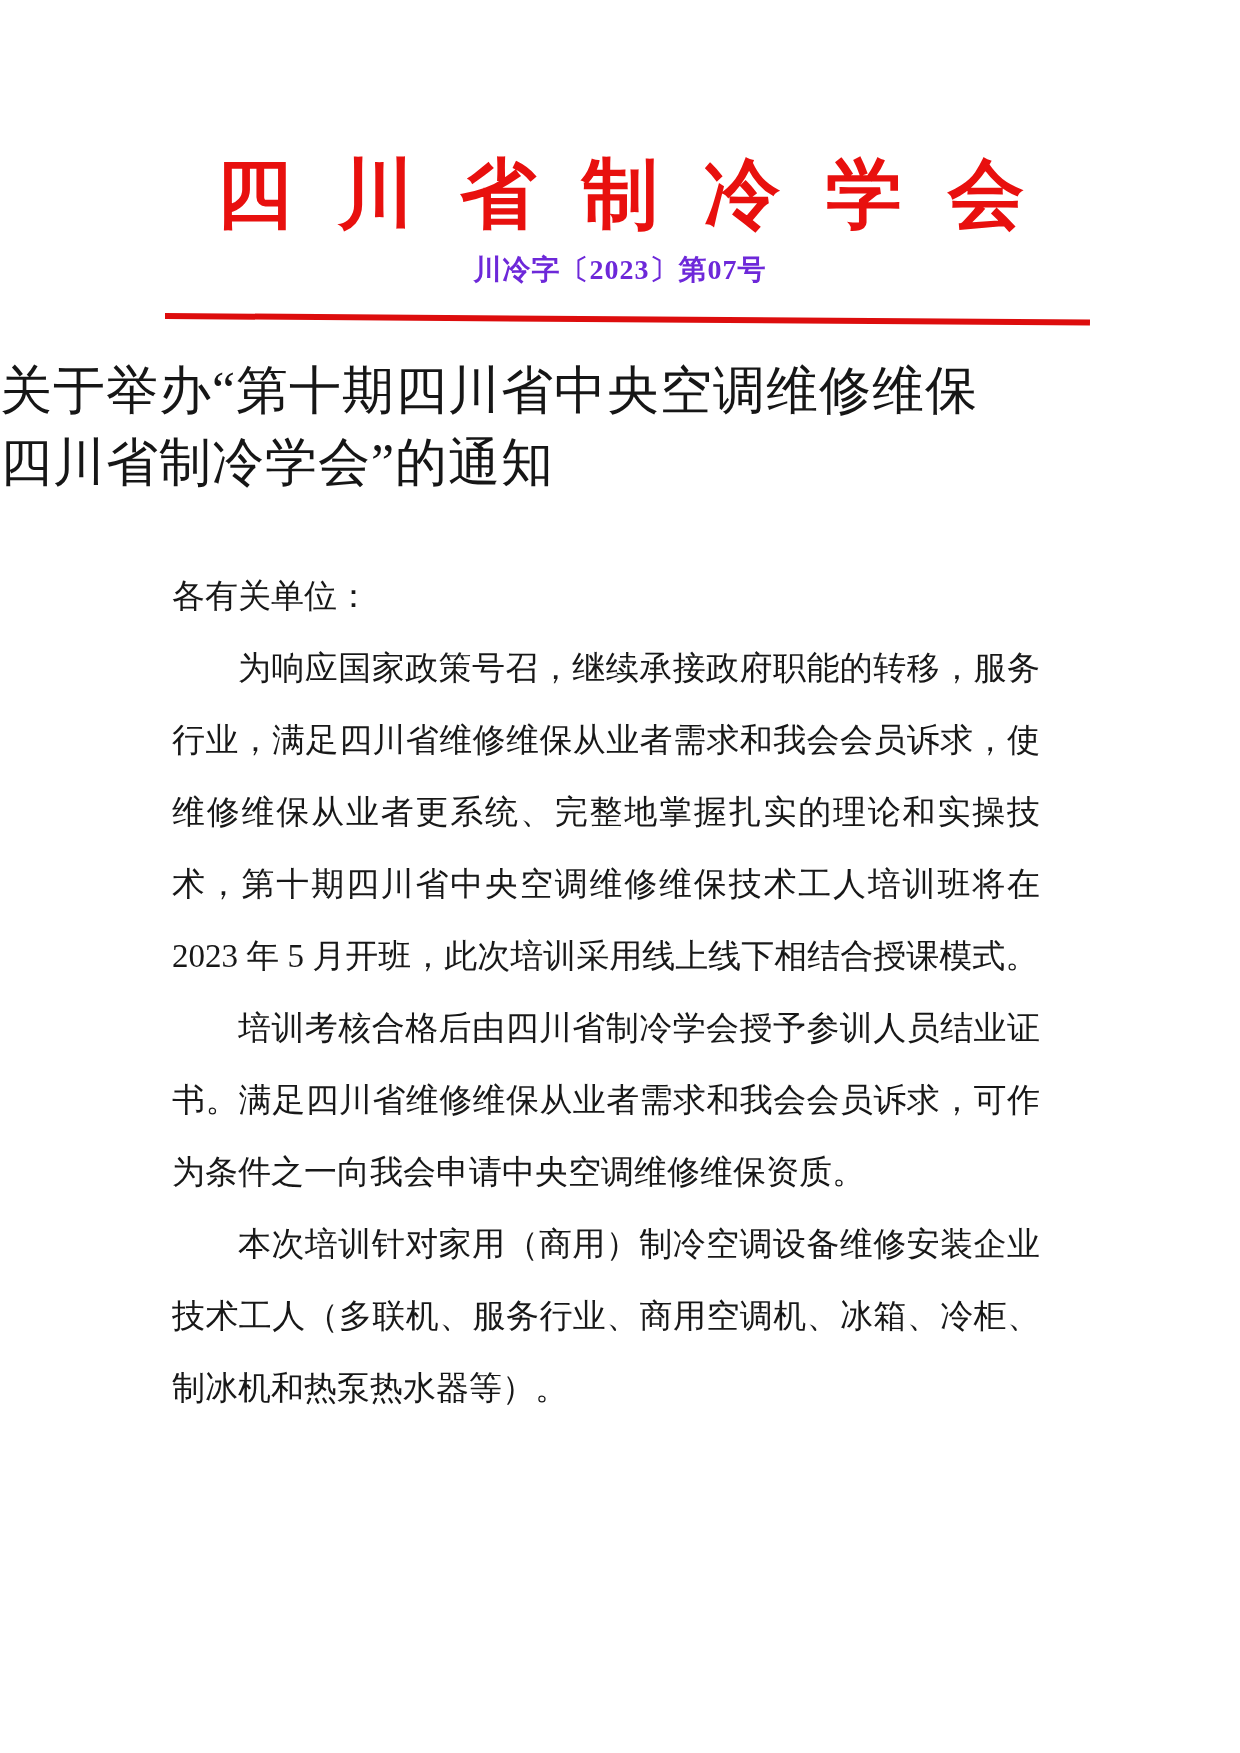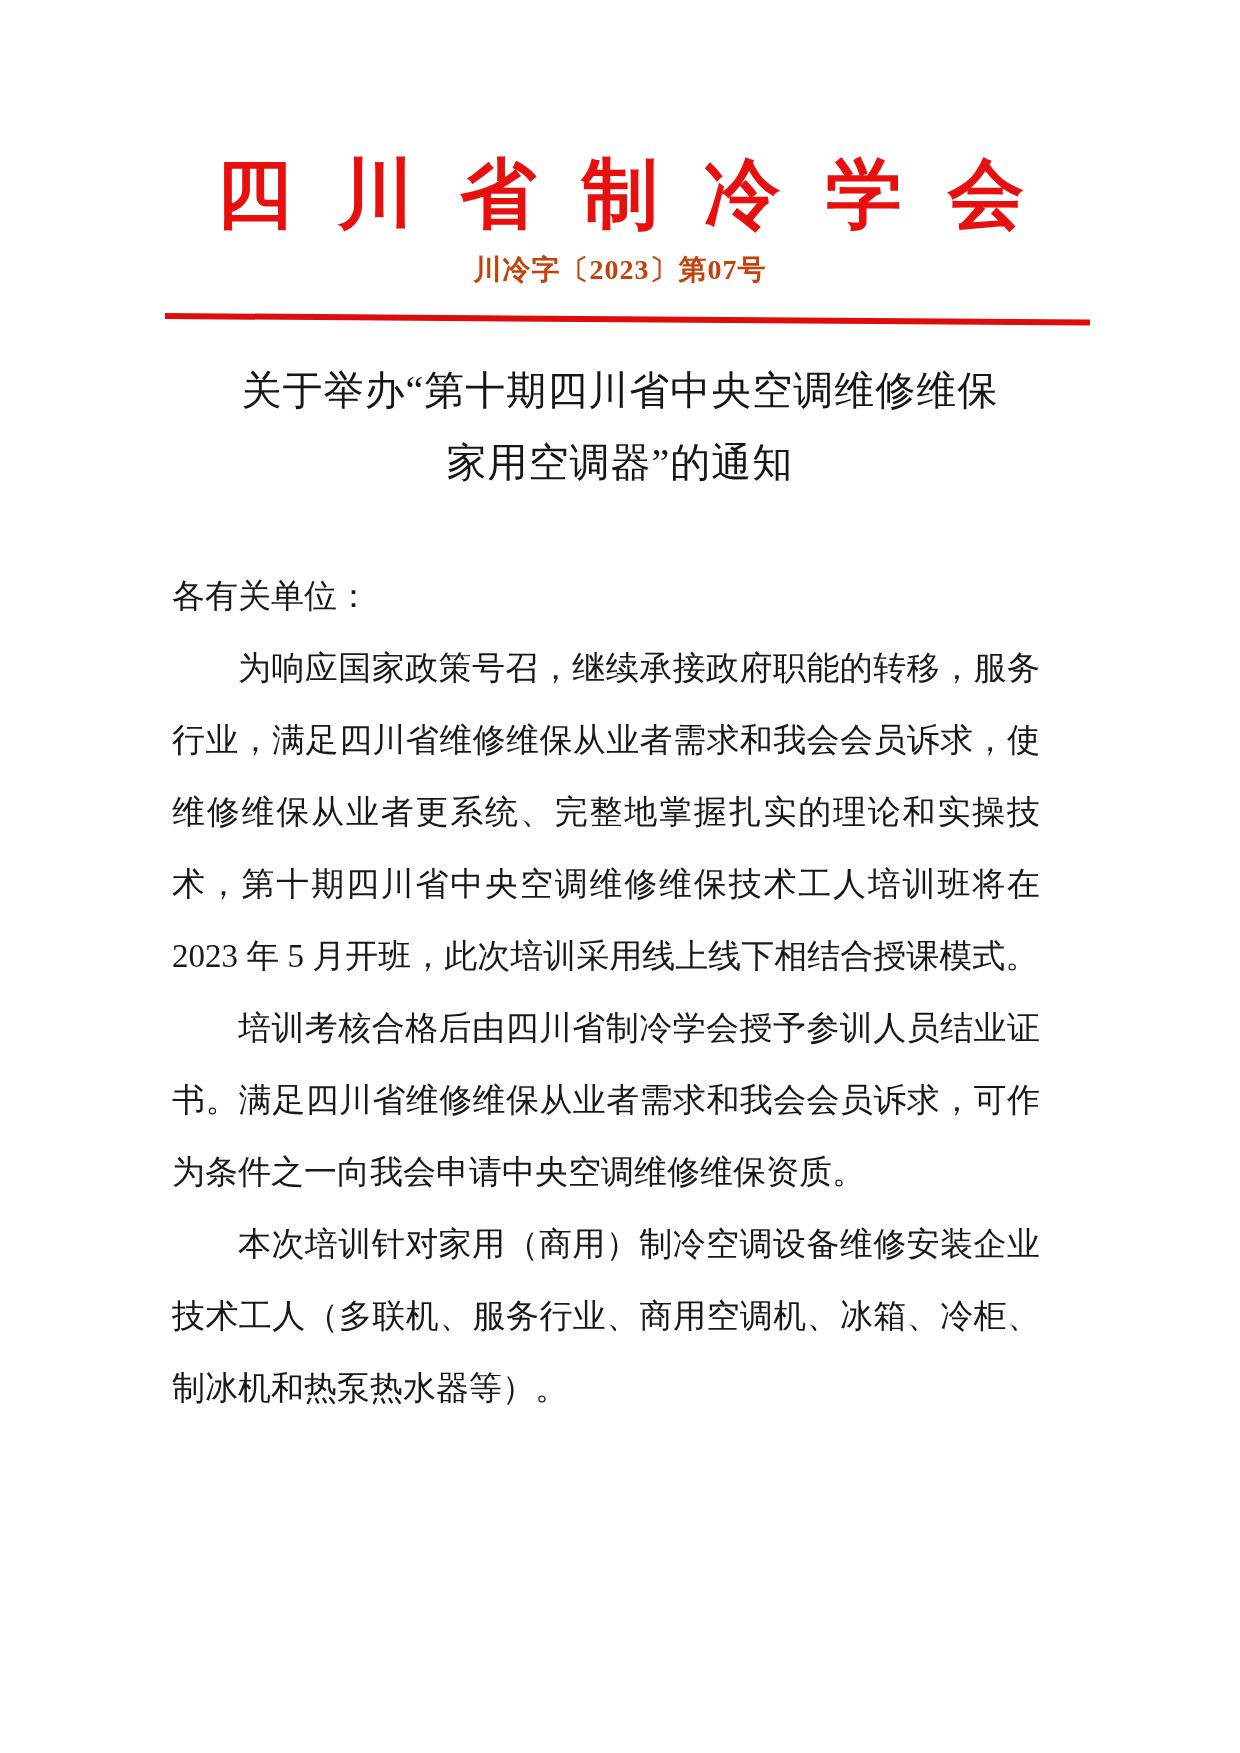--- a/index.html
+++ b/index.html
@@ -32,39 +32,38 @@
   }
   .doc-number {
     position: absolute;
     top: 252px;
     left: 0;
     width: 1240px;
     text-align: center;
     font-size: 28px;
     line-height: 36px;
     font-weight: 700;
-    color: #c2410c;
+    color: #6d28d9;
     letter-spacing: 1px;
   }
   .red-rule {
     position: absolute;
     top: 313px;
     left: 165px;
     width: 925px;
     height: 6px;
     transform: rotate(0.4deg);
     transform-origin: 0 50%;
   }
   .notice-title {
     position: absolute;
     top: 355px;
     left: 0;
     width: 1240px;
-    text-align: center;
-    font-size: 40px;
+    font-size: 52px;
     line-height: 72px;
     font-weight: 400;
     color: #161616;
     letter-spacing: 1px;
   }
   .body-text {
     position: absolute;
     top: 560px;
     left: 172px;
     width: 868px;
@@ -87,21 +86,21 @@
 <div class="page">
 
   <div class="masthead" style="color: rgb(232, 16, 14);">四川省制冷学会</div>
 
   <div class="doc-number">川冷字〔2023〕第07号</div>
 
   <div class="red-rule" style="background: rgb(221, 13, 13);"></div>
 
   <div class="notice-title">
     <div>关于举办“第十期四川省中央空调维修维保</div>
-    <div>家用空调器”的通知</div>
+    <div>四川省制冷学会”的通知</div>
   </div>
 
   <div class="body-text">
     <p>各有关单位：</p>
     <p class="indented">为响应国家政策号召，继续承接政府职能的转移，服务行业，满足四川省维修维保从业者需求和我会会员诉求，使维修维保从业者更系统、完整地掌握扎实的理论和实操技术，第十期四川省中央空调维修维保技术工人培训班将在 2023 年 5 月开班，此次培训采用线上线下相结合授课模式。</p>
     <p class="indented">培训考核合格后由四川省制冷学会授予参训人员结业证书。满足四川省维修维保从业者需求和我会会员诉求，可作为条件之一向我会申请中央空调维修维保资质。</p>
     <p class="indented">本次培训针对家用（商用）制冷空调设备维修安装企业技术工人（多联机、服务行业、商用空调机、冰箱、冷柜、制冰机和热泵热水器等）。</p>
   </div>
 
 </div>

